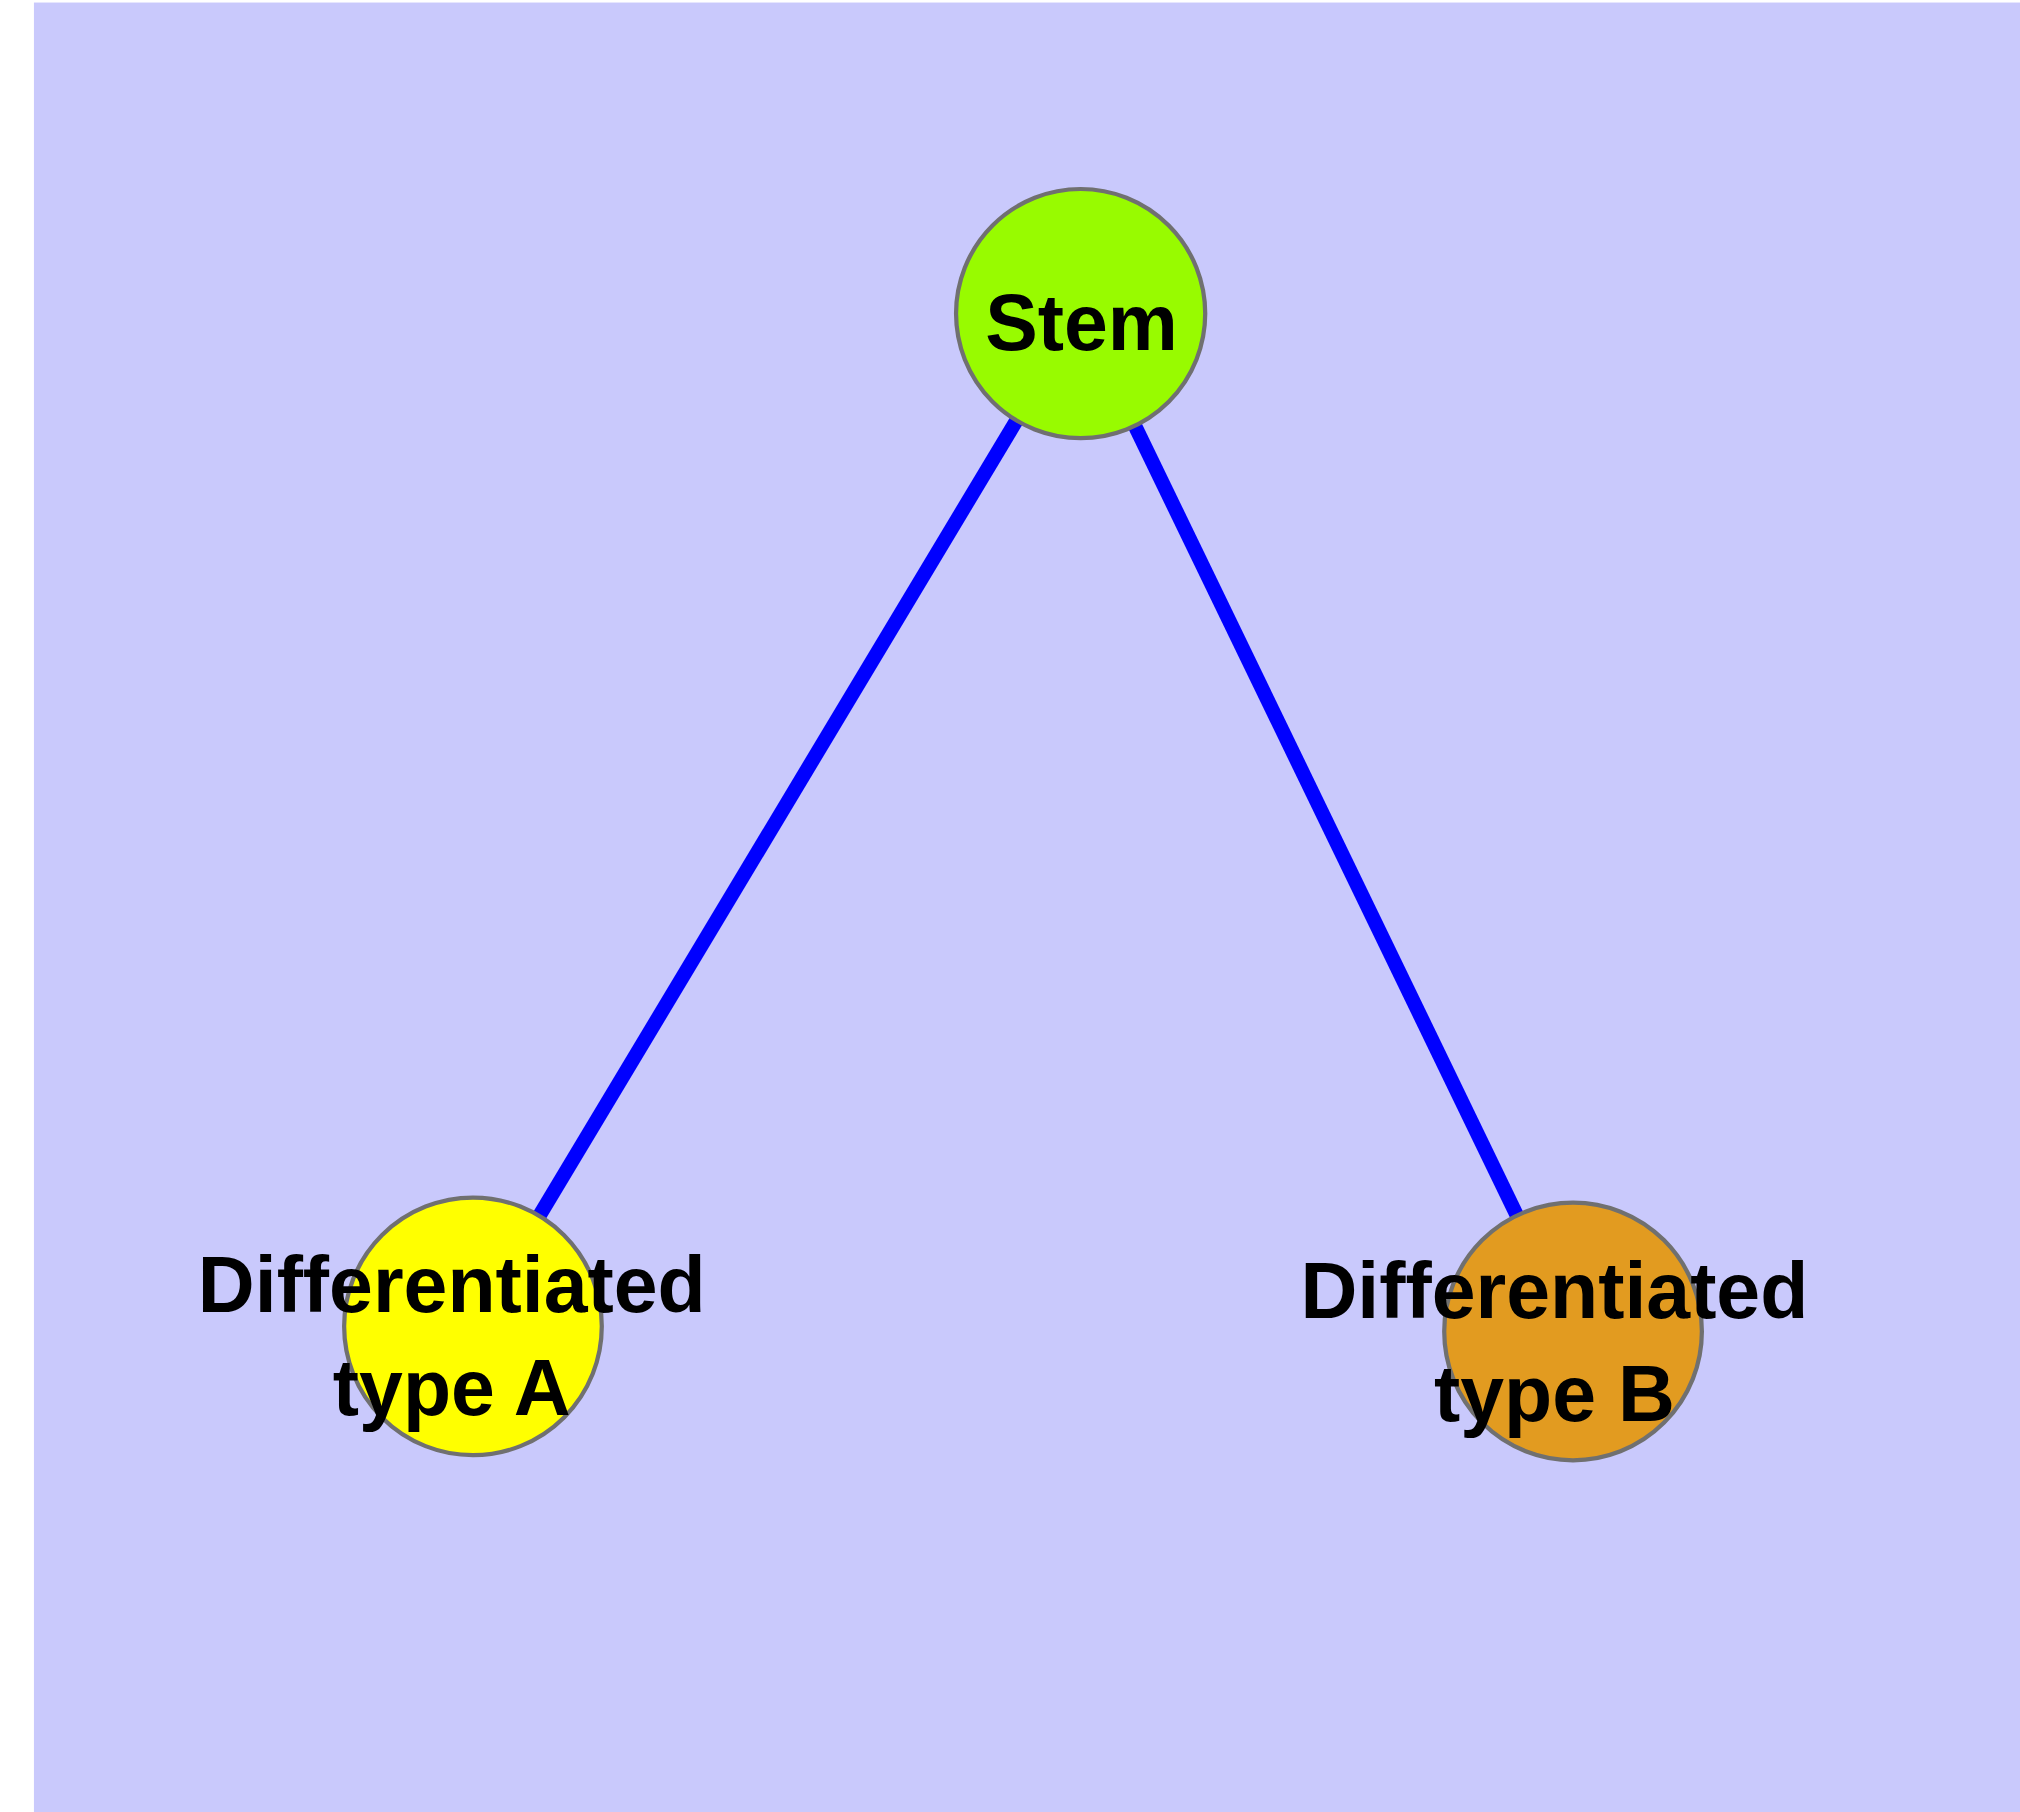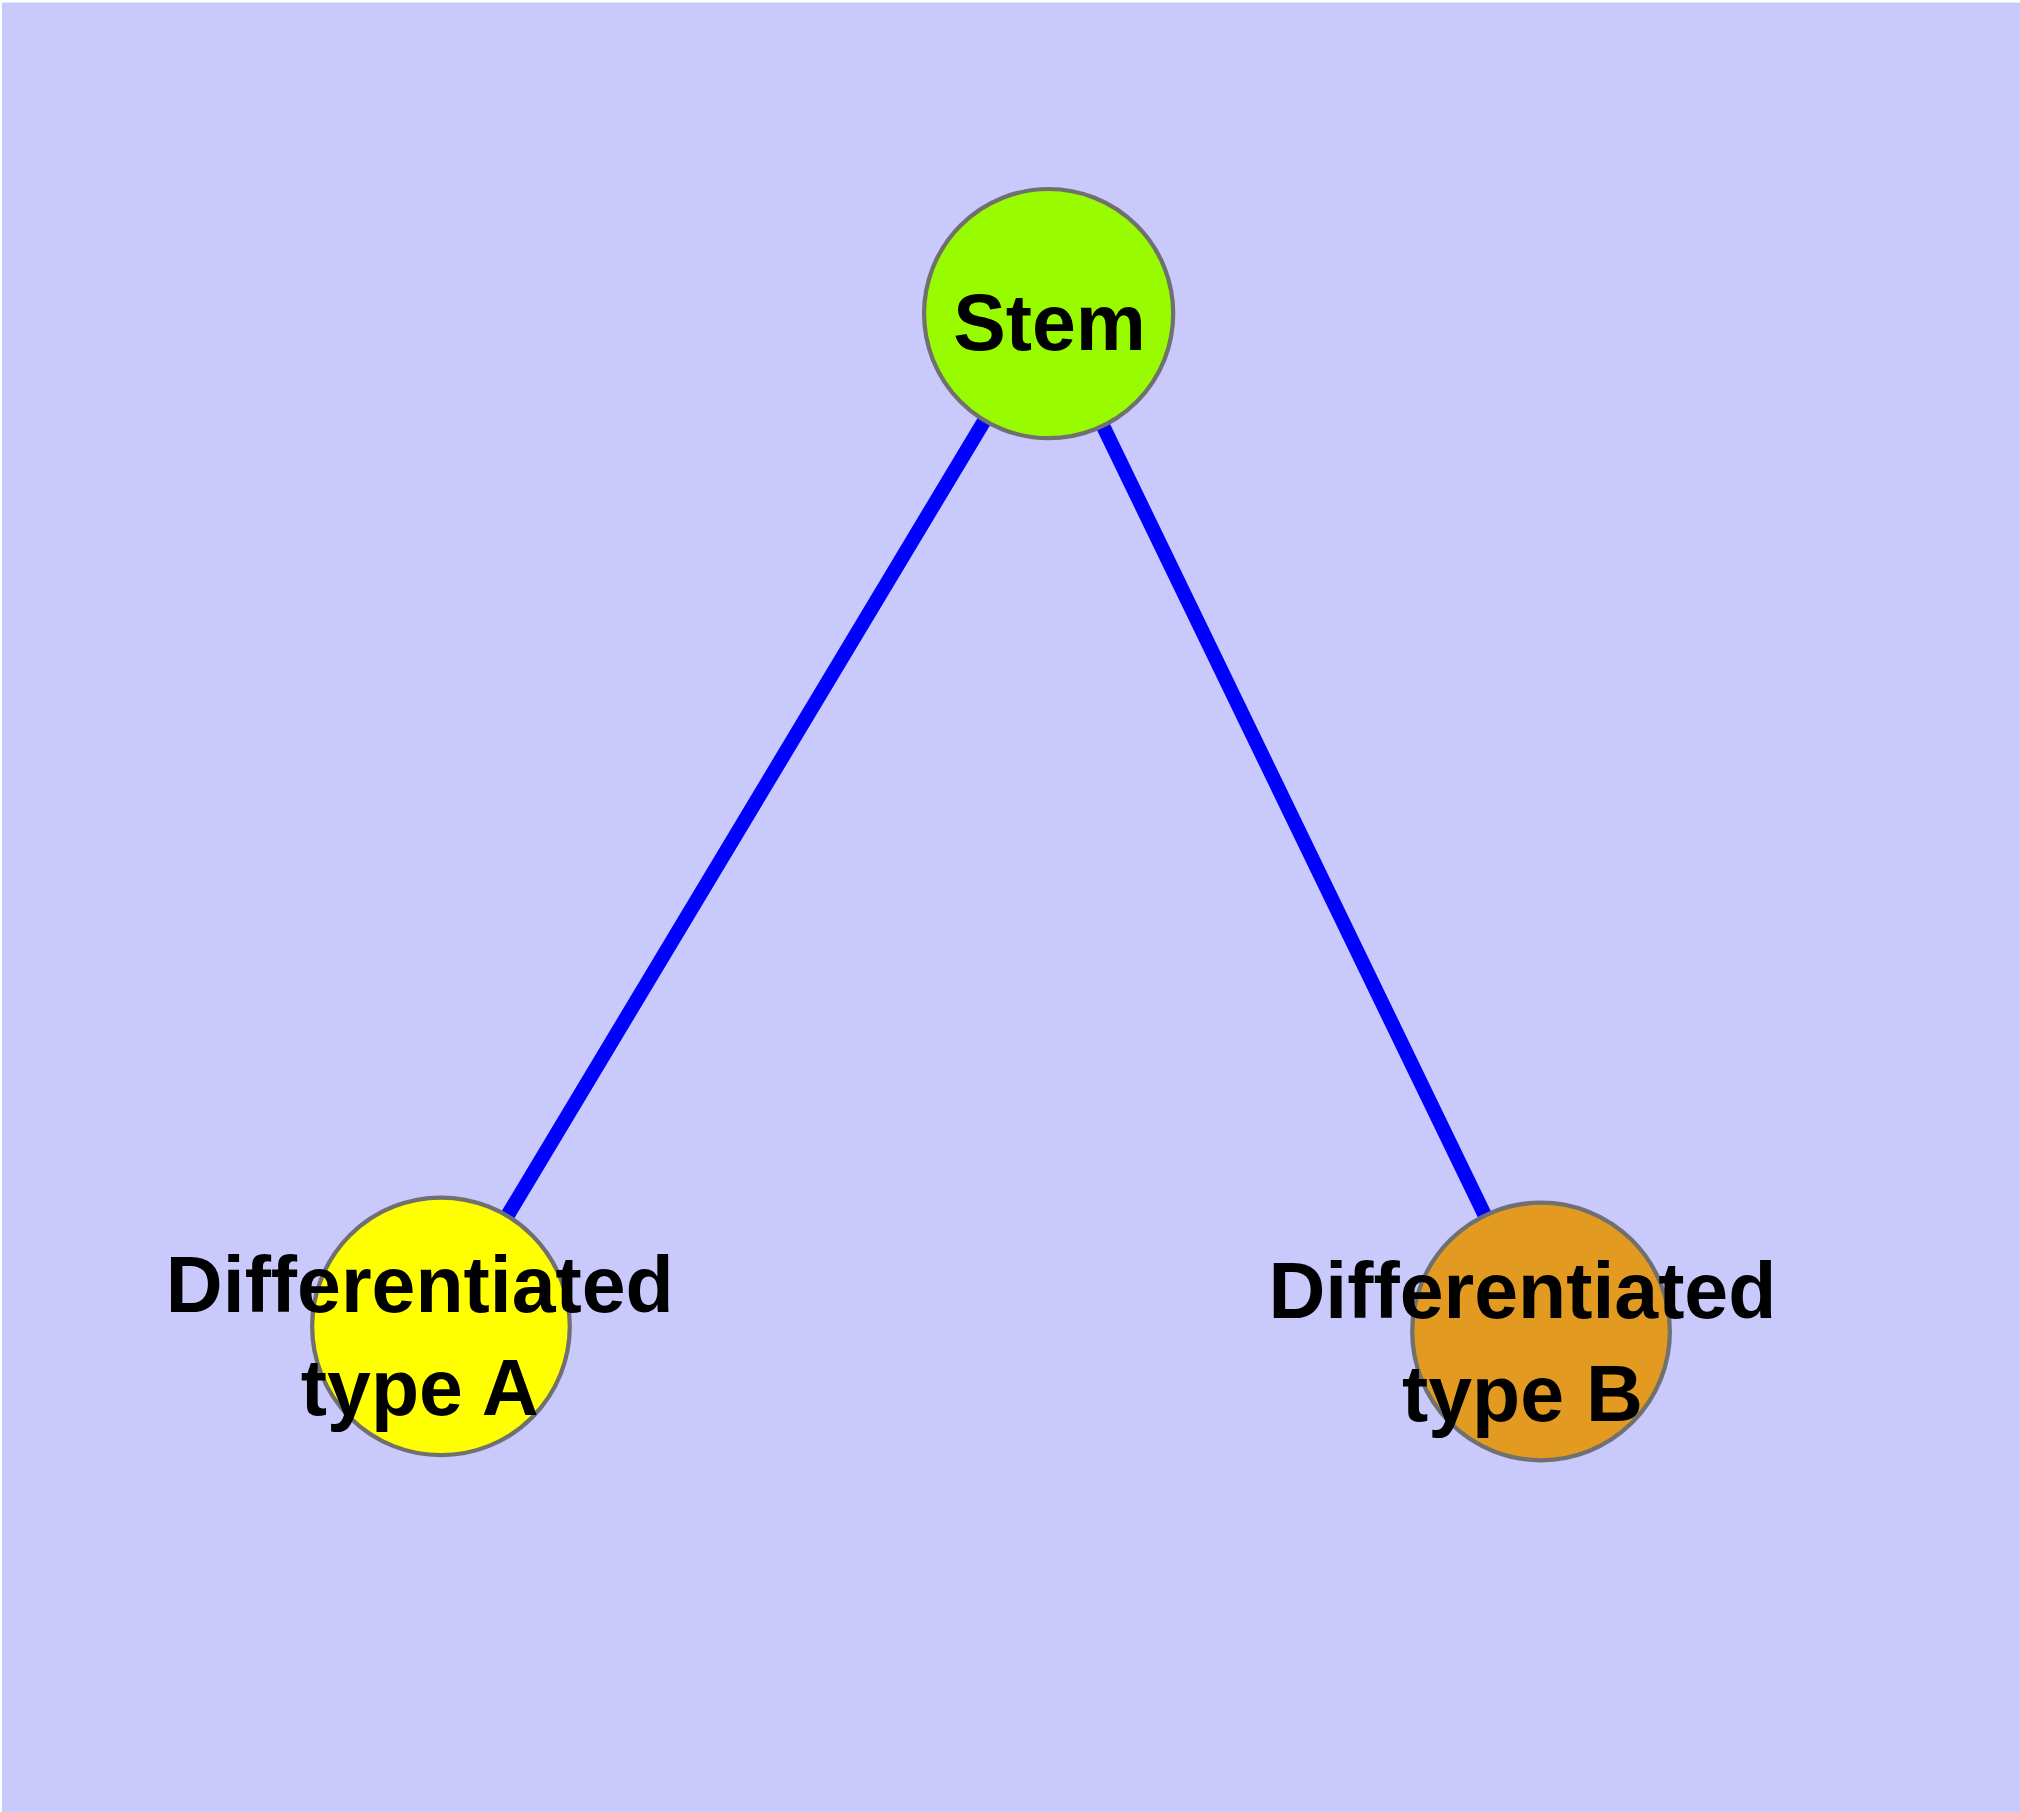--- a/index.html
+++ b/index.html
@@ -7,20 +7,21 @@
     padding: 0;
     background: #ffffff;
     width: 2021px;
     height: 1812px;
     overflow: hidden;
   }
   .diagram-wrap {
     position: relative;
     width: 1663px;
     height: 1812px;
+    margin-left: 32px;
   }
   svg {
     display: block;
   }
   .node-label {
     font-family: "Liberation Sans", sans-serif;
     font-weight: bold;
     font-size: 93px;
     fill: #000000;
   }

